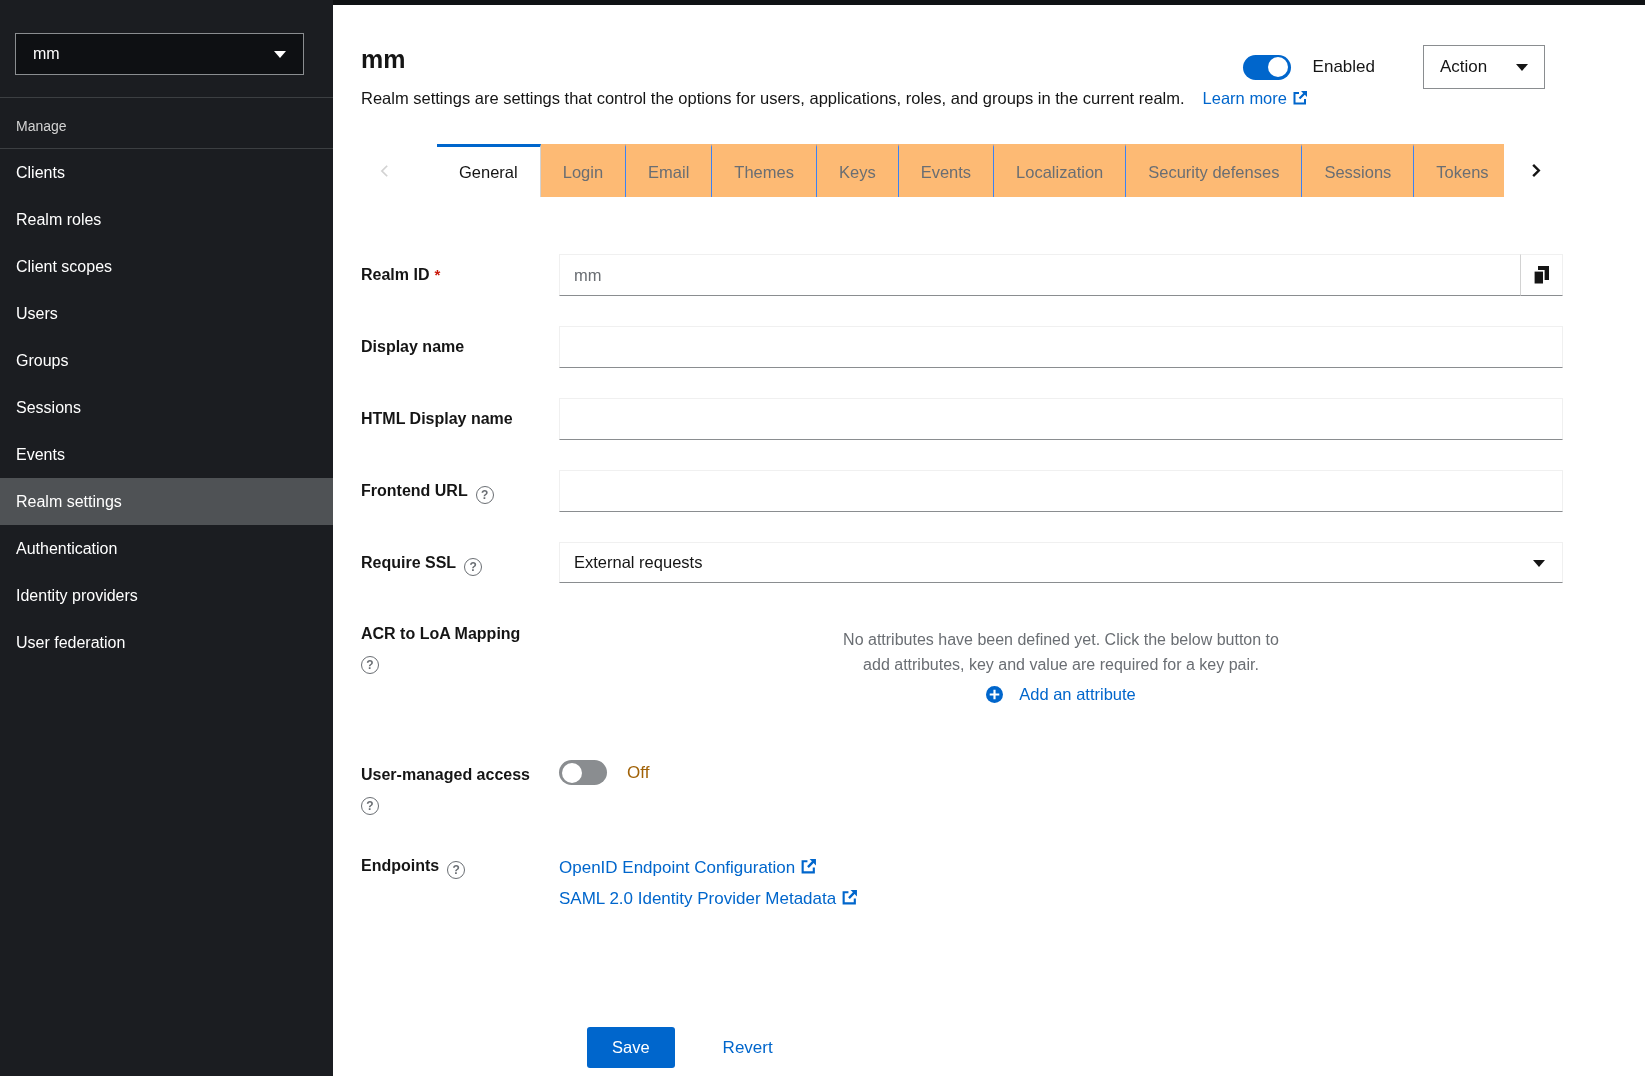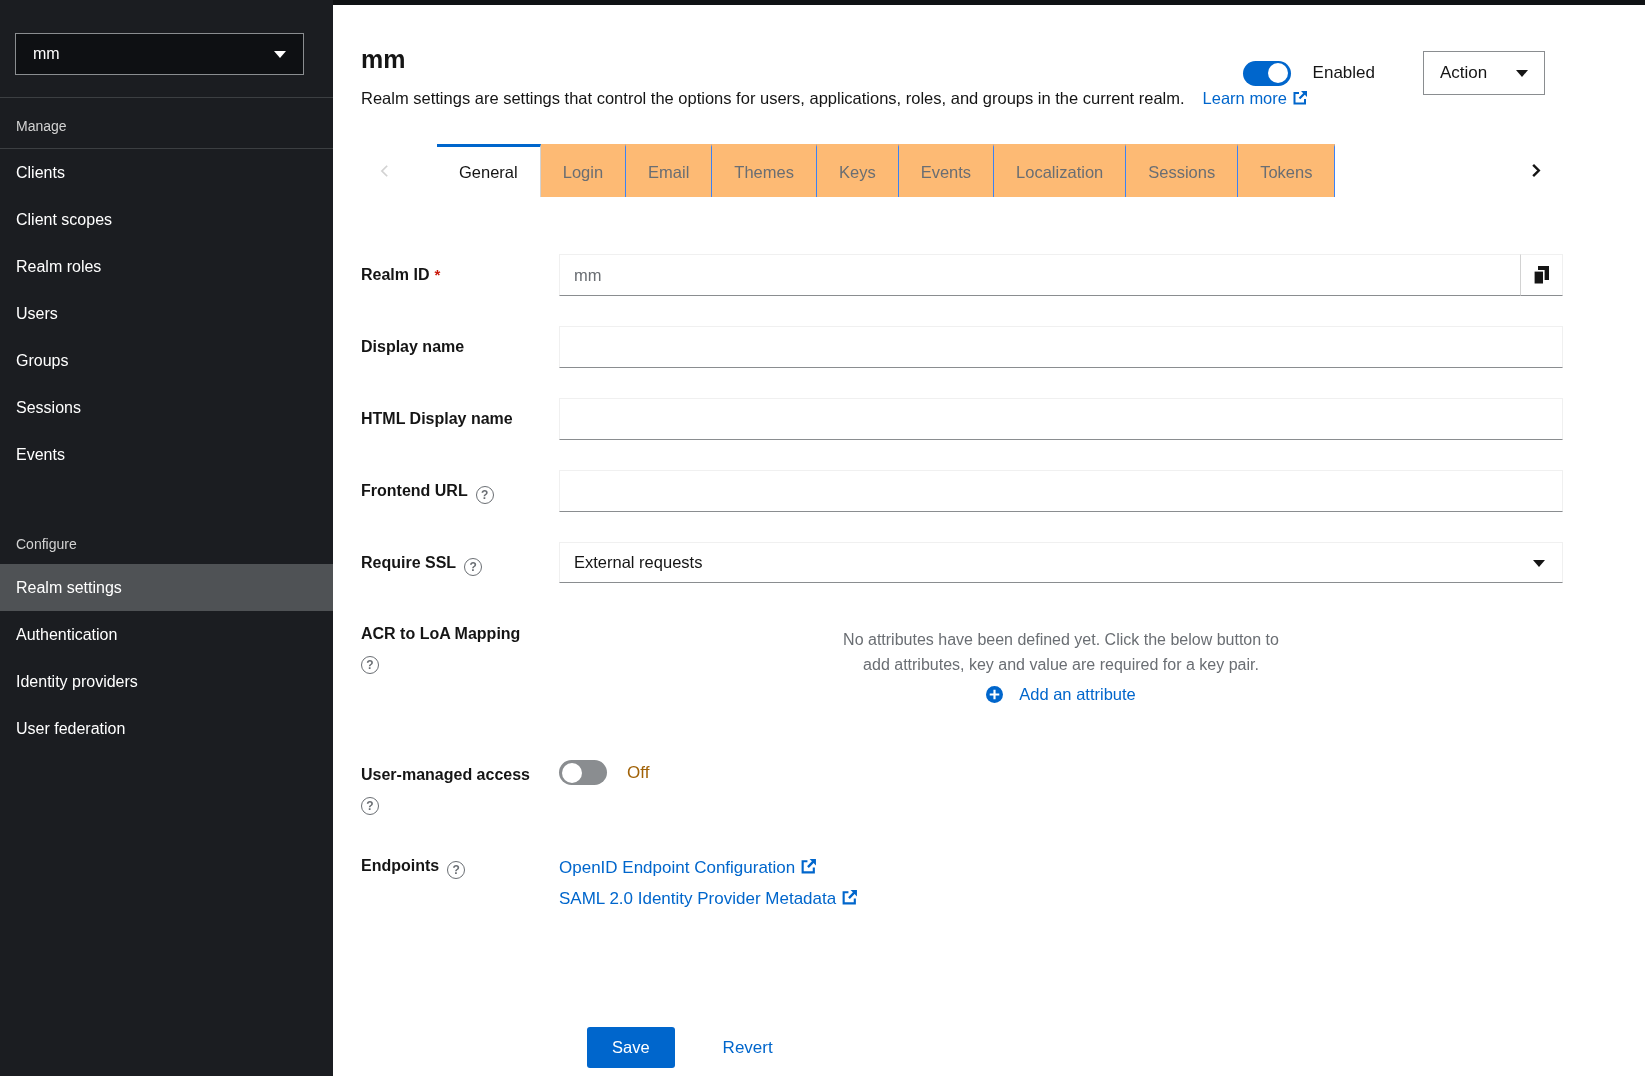--- a/index.html
+++ b/index.html
@@ -41,21 +41,21 @@
   .top-black-bar { height:5px; background:#0f1214; }
 
   .page-header { position:relative; padding:40px 28px 0 28px; }
   .page-title { font-size:25px; font-weight:bold; color:#151515; }
   .page-desc { margin-top:15px; font-size:16.5px; color:#151515; }
   a.link, .link { color:#0066cc; text-decoration:none; cursor:pointer; }
   .learn-more { margin-left:18px; white-space:nowrap; }
   .ext-icon { display:inline-block; vertical-align:-2px; margin-left:5px; }
 
   .header-controls {
-    position:absolute; top:46px; right:100px;
+    position:absolute; top:40px; right:100px;
     display:flex; align-items:center; height:44px;
   }
   .switch { width:48px; height:25px; border-radius:14px; position:relative; cursor:pointer; }
   .switch.on  { background:#0066cc; }
   .switch.off { background:#8a8d90; }
   .switch .knob {
     position:absolute; top:2.5px; width:20px; height:20px;
     border-radius:50%; background:#fff;
   }
   .switch.on  .knob { right:3px; }
@@ -171,29 +171,28 @@
     <span>mm</span>
     <span class="caret-down"></span>
   </div>
 
   <div class="side-divider"></div>
   <div class="side-section-title">Manage</div>
   <div class="side-divider2"></div>
 
   <nav>
     <div class="nav-item">Clients</div>
+    <div class="nav-item">Realm roles</div>
     <div class="nav-item">Client scopes</div>
-    <div class="nav-item">Realm roles</div>
     <div class="nav-item">Users</div>
     <div class="nav-item">Groups</div>
     <div class="nav-item">Sessions</div>
     <div class="nav-item">Events</div>
   </nav>
 
-  <div class="configure-title">Configure</div>
 
   <nav>
     <div class="nav-item selected">Realm settings</div>
     <div class="nav-item">Authentication</div>
     <div class="nav-item">Identity providers</div>
     <div class="nav-item">User federation</div>
   </nav>
 </aside>
 
 <main class="main">
@@ -227,20 +226,21 @@
         </svg>
     </button>
     <div class="tabs-strip">
       <div class="tab active">General</div>
       <div class="tab">Login</div>
       <div class="tab">Email</div>
       <div class="tab">Themes</div>
       <div class="tab">Keys</div>
       <div class="tab">Events</div>
       <div class="tab">Localization</div>
+      <div class="tab">Security defenses</div>
       <div class="tab">Sessions</div>
       <div class="tab">Tokens</div>
     </div>
     <button class="tab-scroll-btn right">
       <svg width="15" height="17" viewBox="0 0 16 16">
           <path d="M5.5 2l6 6-6 6" stroke="#151515" stroke-width="2.6" fill="none"></path>
         </svg>
     </button>
   </div>
 

